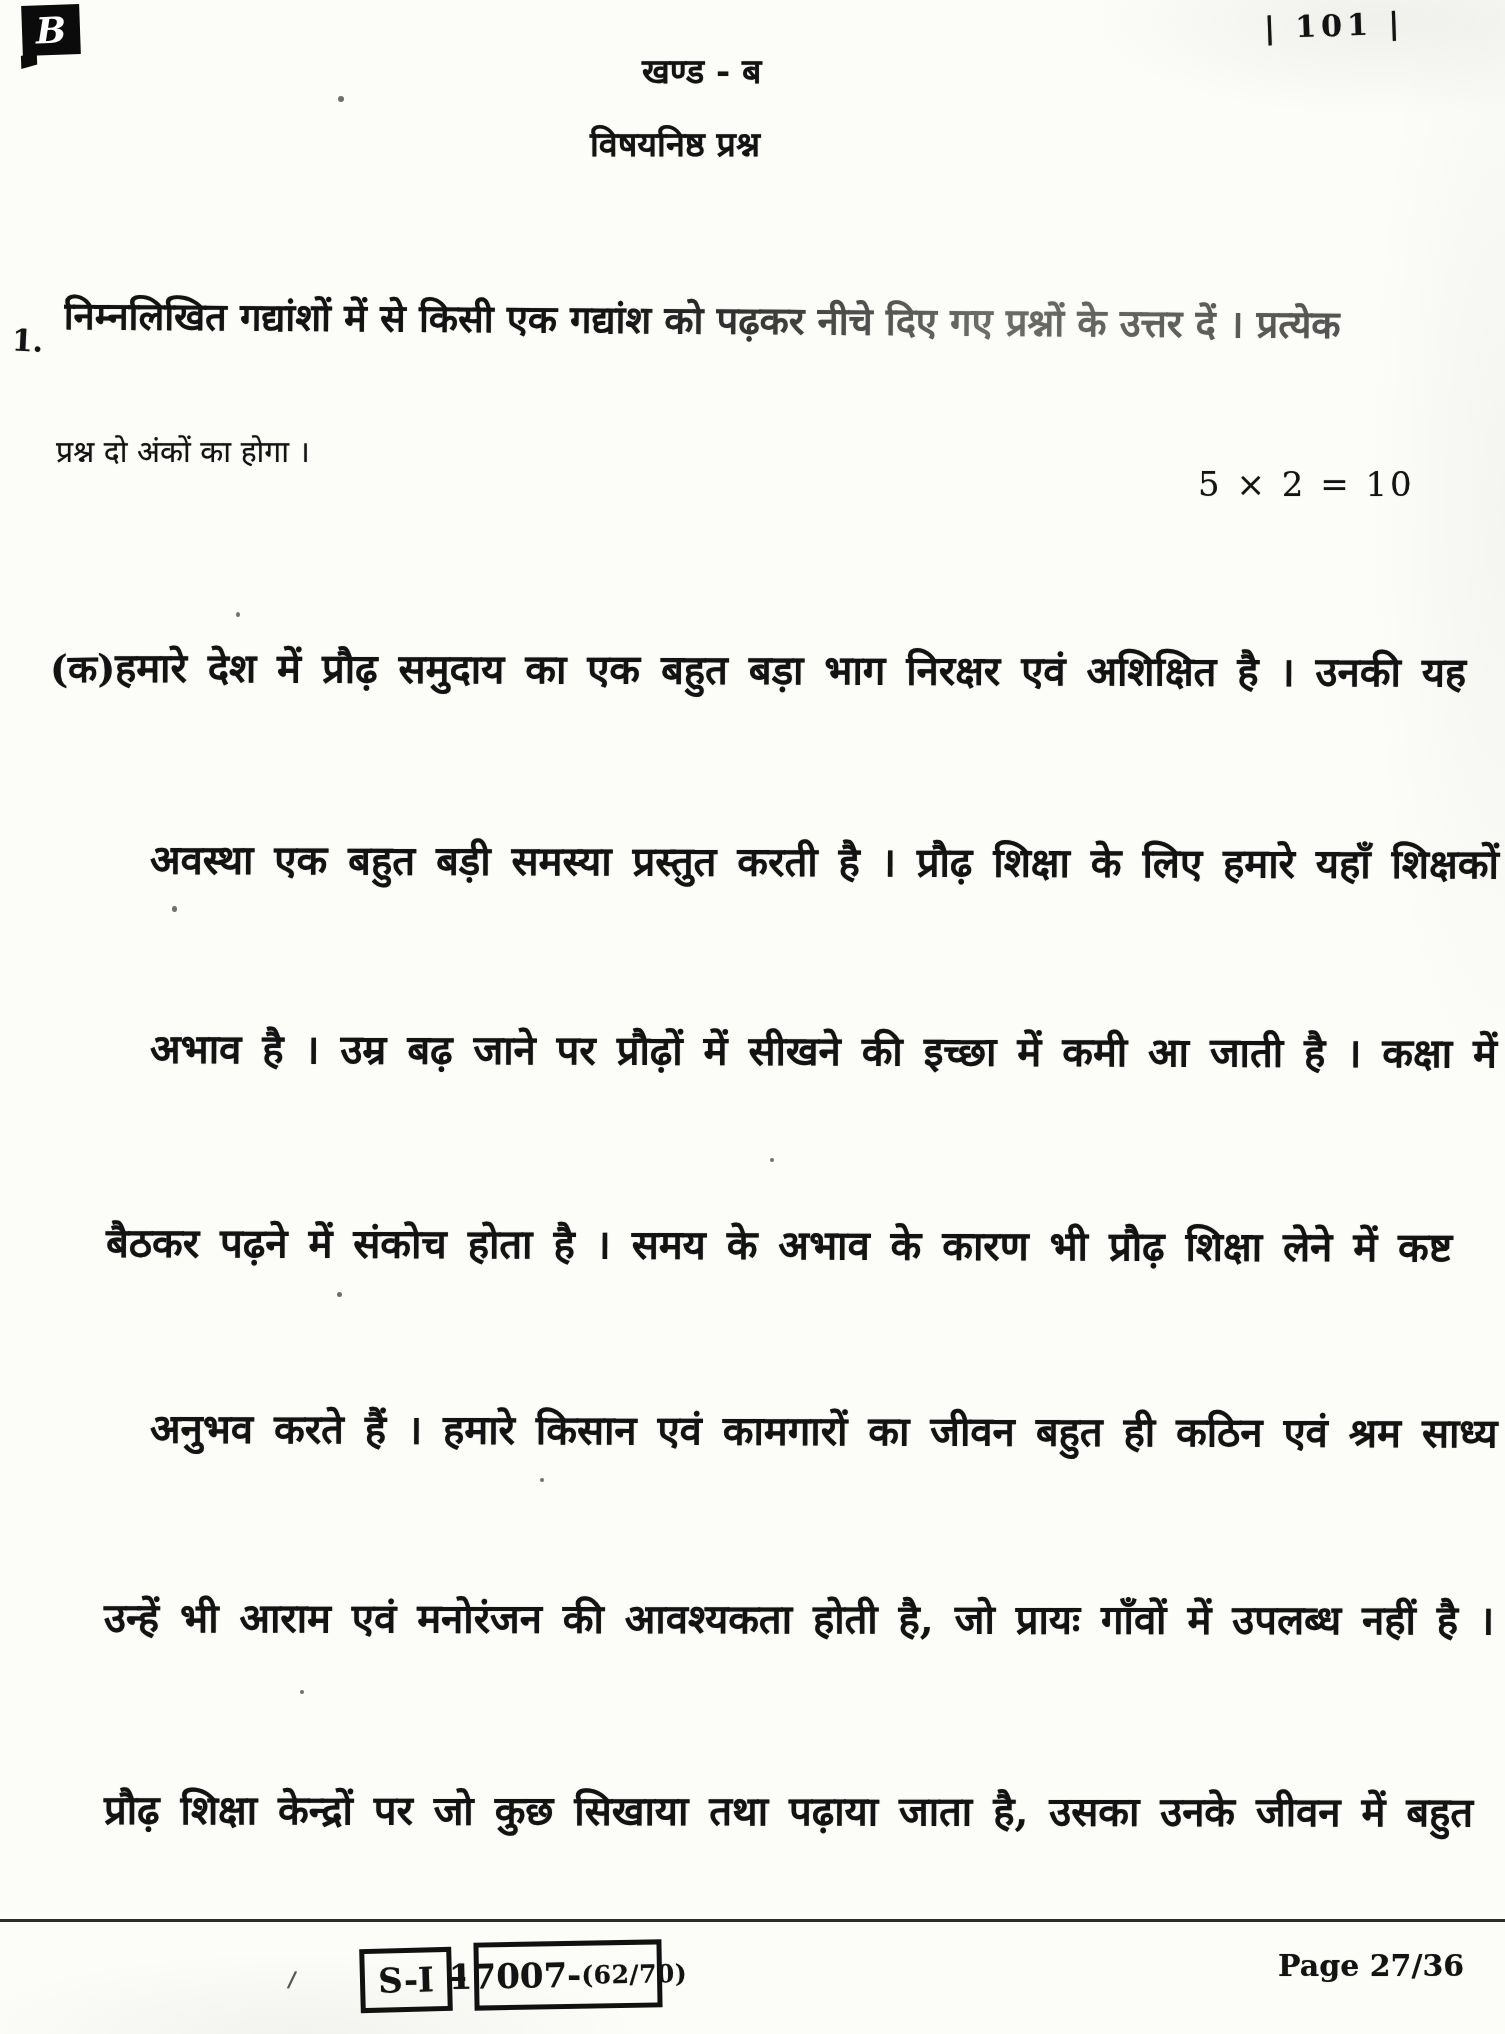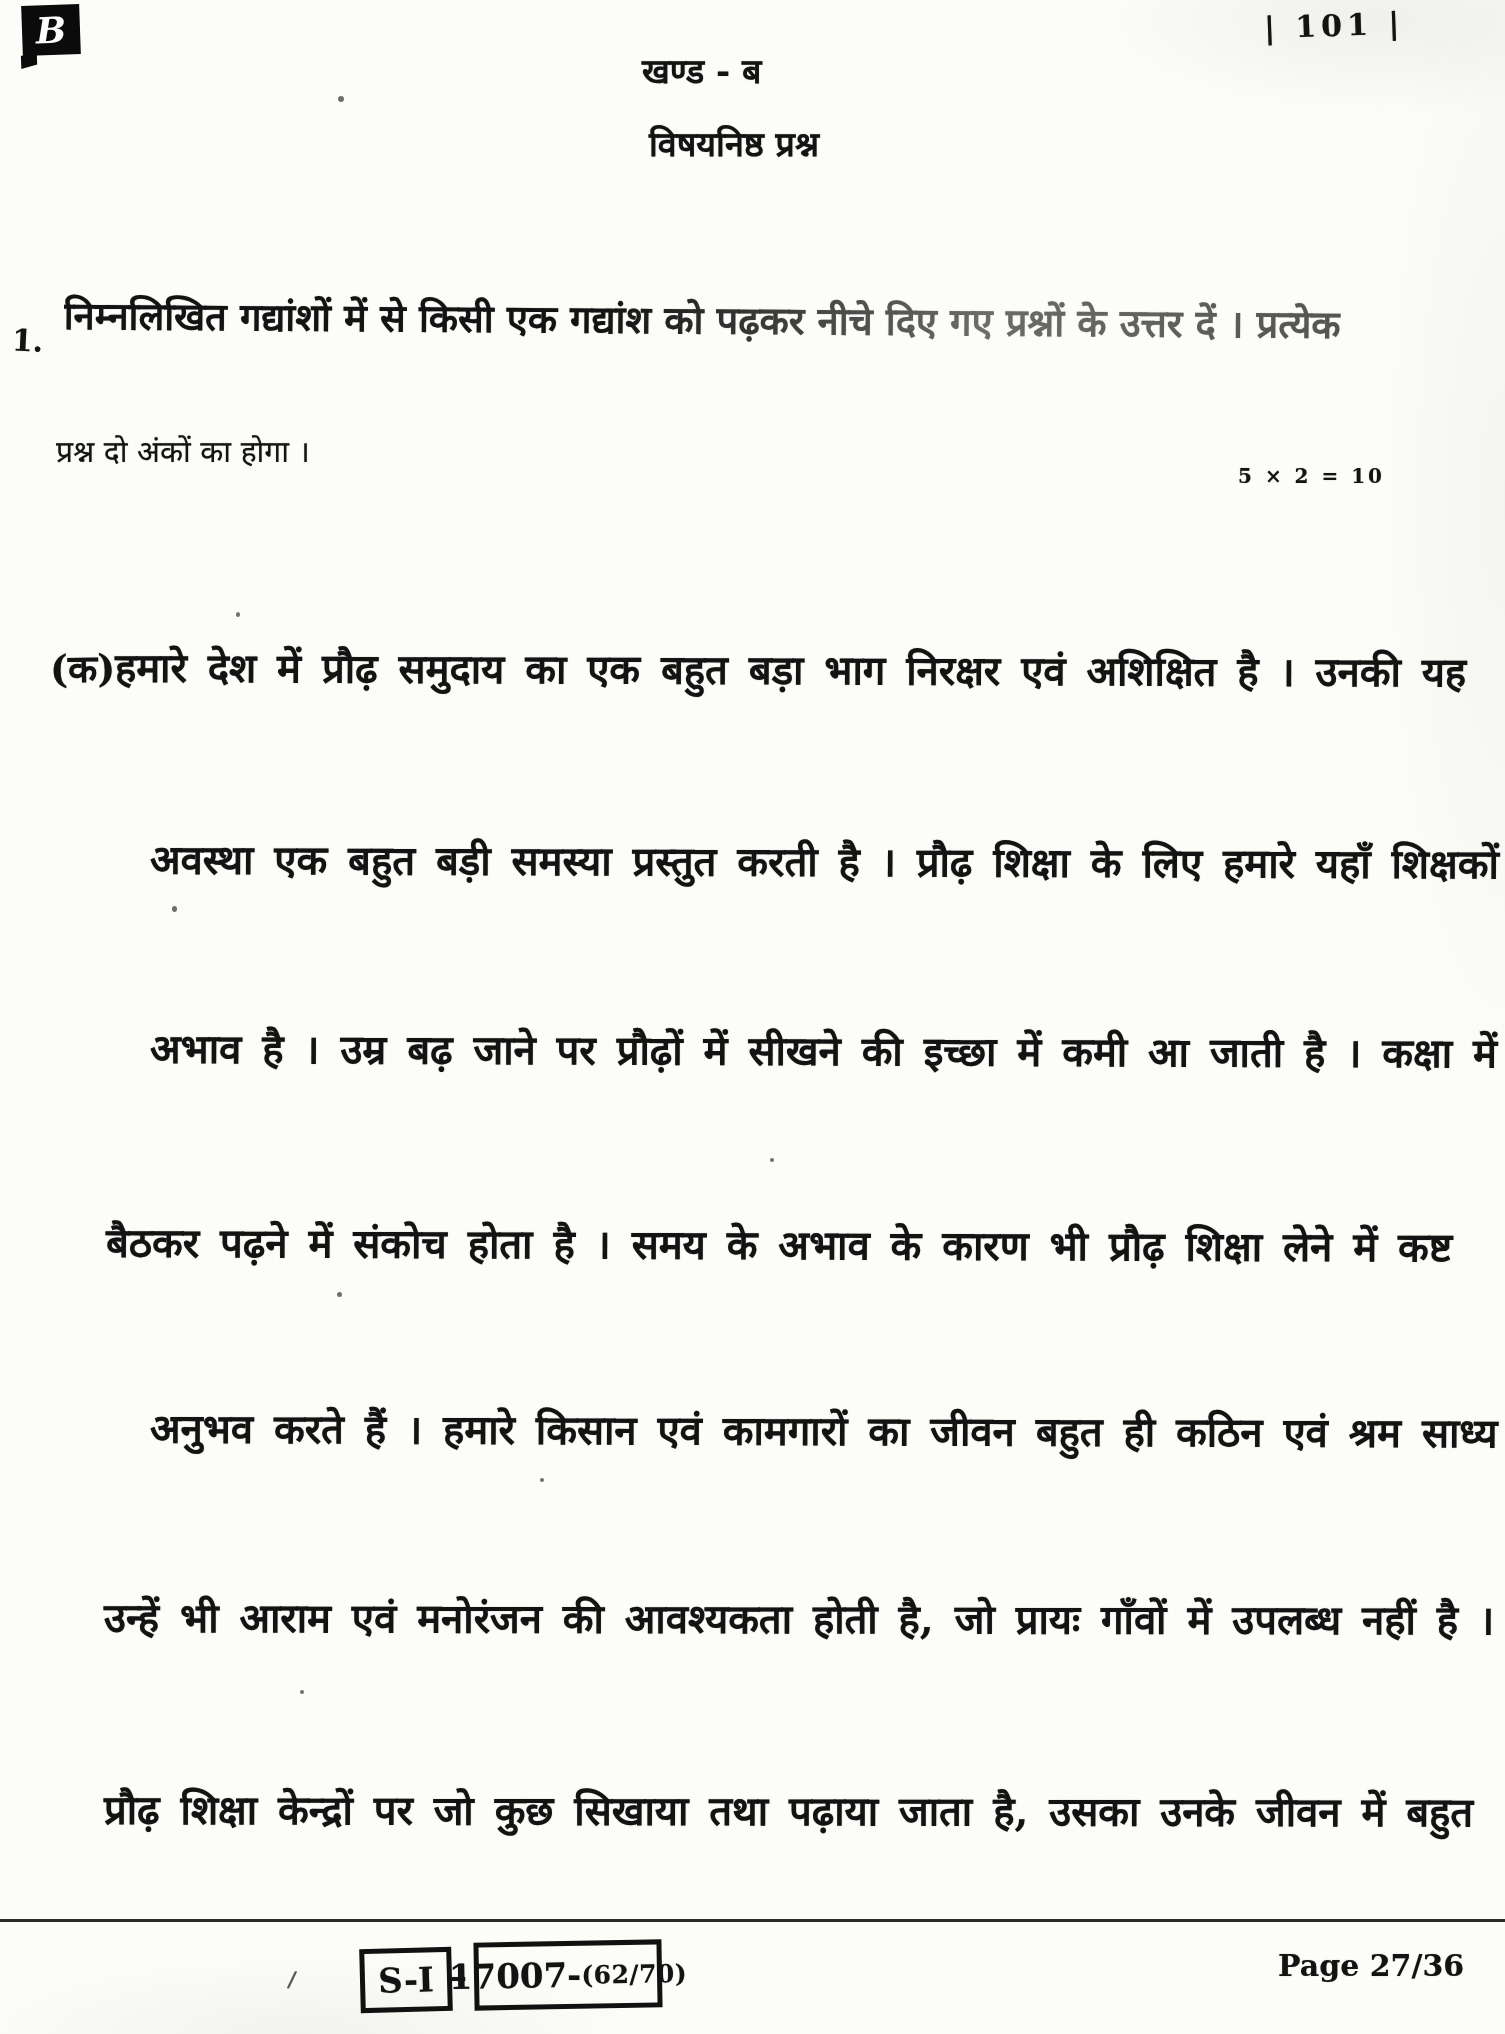--- a/index.html
+++ b/index.html
@@ -31,35 +31,35 @@
     width: 16px; height: 13px; background: #0b0b0b; transform: skewY(-14deg);
   }
 
   .page-number {
     position: absolute; left: 1264px; top: 8px;
     font-size: 30px; font-weight: 700; letter-spacing: 5px;
     transform: rotate(-2deg);
   }
 
   .section-heading   { position: absolute; left: 642px; top: 47px;  font-size: 34px; font-weight: 700; }
-  .section-subheading{ position: absolute; left: 649px; top: 120px; font-size: 34px; font-weight: 700; }
+  .section-subheading{ position: absolute; left: 590px; top: 120px; font-size: 34px; font-weight: 700; }
 
   .q-number {
     position: absolute; left: 12px; top: 323px;
     font-size: 30px; font-weight: 700; transform: rotate(3deg);
   }
   .q-line1 {
     position: absolute; left: 64px; top: 288px;
     font-size: 38px; font-weight: 700; white-space: nowrap;
     transform: rotate(0.4deg); transform-origin: left top;
     -webkit-mask-image: linear-gradient(90deg, #000 42%, rgba(0,0,0,0.62) 72%, rgba(0,0,0,0.72));
             mask-image: linear-gradient(90deg, #000 42%, rgba(0,0,0,0.62) 72%, rgba(0,0,0,0.72));
   }
   .q-line2 { position: absolute; left: 56px; top: 430px; font-size: 30px; font-weight: 400; white-space: nowrap; }
-  .marks   { position: absolute; left: 1198px; top: 464px; font-size: 20px; font-weight: 700; letter-spacing: 3px; margin-left: 40px; }
+  .marks   { position: absolute; left: 1198px; top: 464px; font-size: 34px; font-weight: 400; letter-spacing: 3px; }
 
   .passage-label { position: absolute; left: 50px; top: 641px; font-size: 38px; font-weight: 700; transform: rotate(-1deg); }
   .p-line { position: absolute; font-size: 40px; font-weight: 700; white-space: nowrap; word-spacing: 7px; }
   .p1 { left: 115px; top: 641px;  transform: rotate(0.2deg); }
   .p2 { left: 150px; top: 833px;  transform: rotate(0.2deg); }
   .p3 { left: 150px; top: 1022px; transform: rotate(0.2deg); }
   .p4 { left: 106px; top: 1216px; transform: rotate(0.2deg); }
   .p5 { left: 150px; top: 1402px; transform: rotate(0.2deg); }
   .p6 { left: 104px; top: 1590px; transform: rotate(0.1deg); }
   .p7 { left: 104px; top: 1782px; transform: rotate(0.1deg); }

